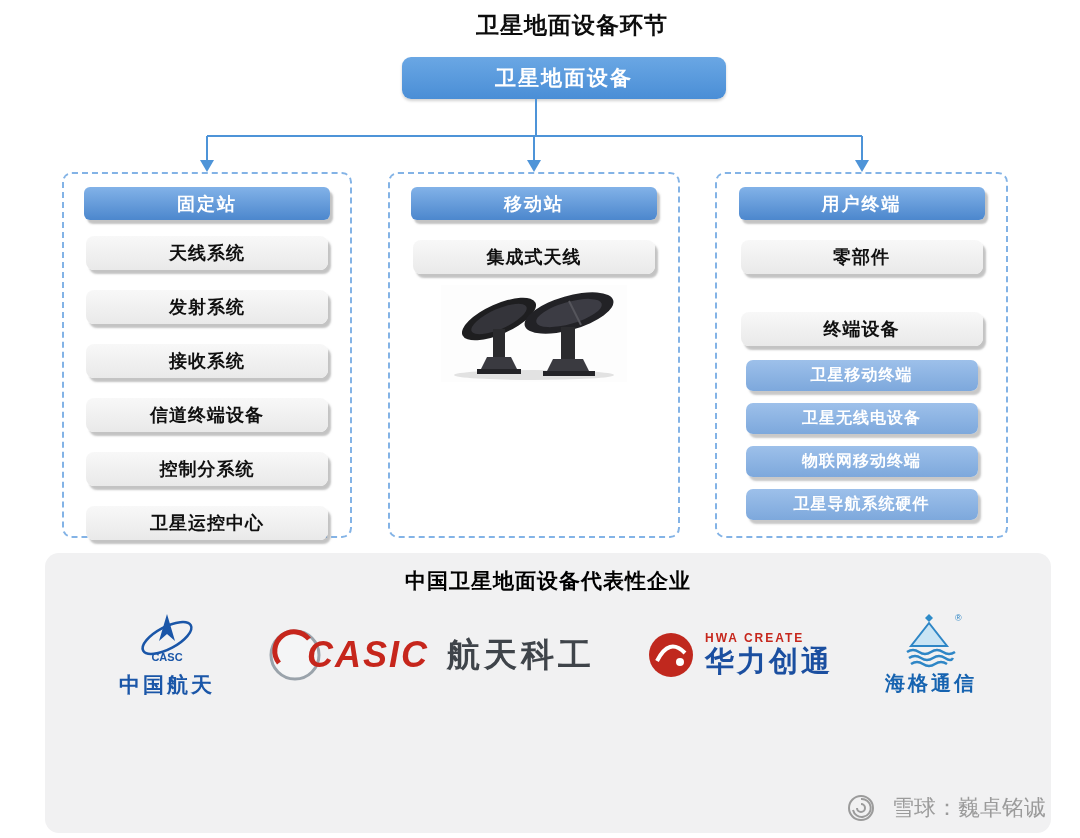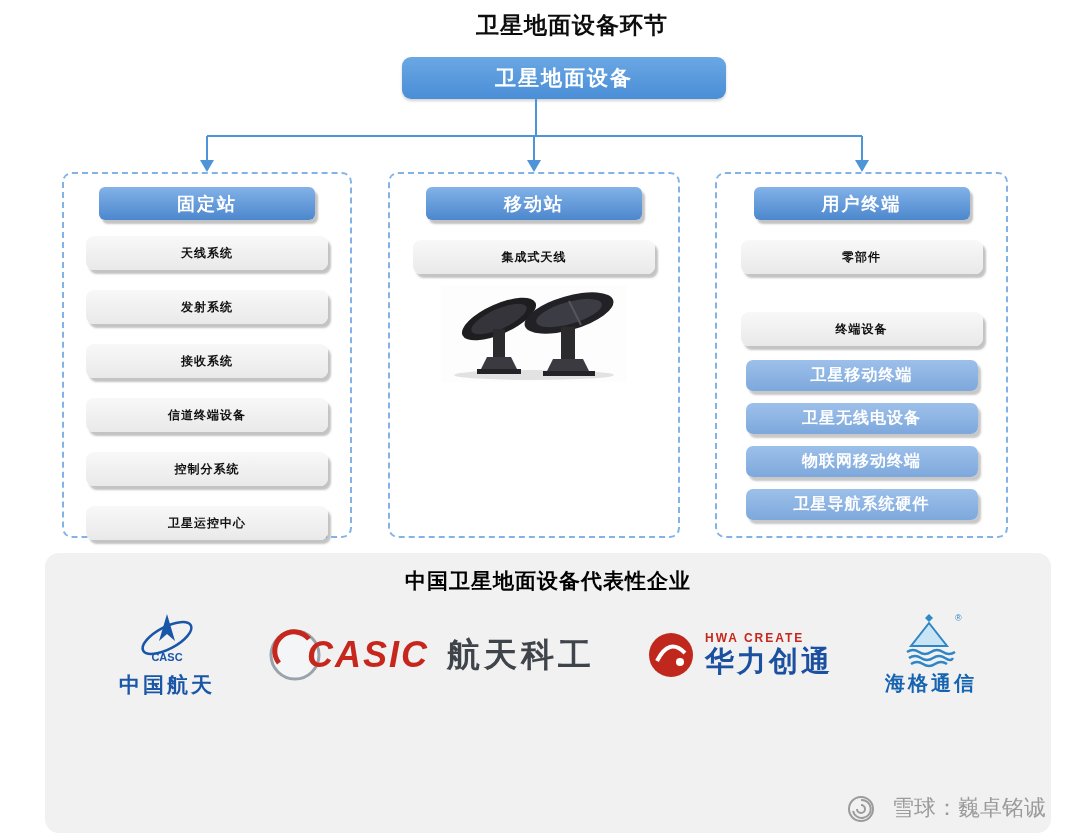--- a/index.html
+++ b/index.html
@@ -16,29 +16,29 @@
     box-shadow: 0 2px 3px rgba(0,0,0,0.18); }
 
   .connectors { position: absolute; left: 0; top: 0; width: 1080px; height: 180px; }
 
   .col { position: absolute; top: 172px; height: 366px; border: 2px dashed #83b3e6;
     border-radius: 10px; display: flex; flex-direction: column; align-items: center; }
   .col1 { left: 62px;  width: 290px; }
   .col2 { left: 388px; width: 292px; }
   .col3 { left: 715px; width: 293px; }
 
-  .col-header { margin-top: 13px; width: 216px; height: 33px; flex: none;
+  .col-header { margin-top: 13px; width: 246px; height: 33px; flex: none;
     border-radius: 6px; background: linear-gradient(180deg, #82b2e8 0%, #4c87cd 100%);
     color: #fff; font-size: 18px; font-weight: 700; letter-spacing: 2px;
     display: flex; align-items: center; justify-content: center;
     box-shadow: 3px 4px 2px rgba(145,145,145,0.55); }
 
   .item { width: 242px; height: 34px; flex: none; border-radius: 8px;
     background: linear-gradient(180deg, #f8f8f8 0%, #e9e9e9 100%);
-    color: #101010; font-size: 12px; font-weight: 700; letter-spacing: 1px;
+    color: #101010; font-size: 18px; font-weight: 700; letter-spacing: 1px;
     display: flex; align-items: center; justify-content: center;
     box-shadow: 3px 4px 2px rgba(145,145,145,0.55); }
 
   .item-blue { width: 232px; height: 31px; flex: none; border-radius: 7px;
     background: linear-gradient(180deg, #9dc0ea 0%, #7da8dc 100%);
     color: #fff; font-size: 16px; font-weight: 700; letter-spacing: 1px;
     display: flex; align-items: center; justify-content: center;
     box-shadow: 3px 4px 2px rgba(145,145,145,0.5); }
 
   .mt-first { margin-top: 16px; }
@@ -66,21 +66,21 @@
   .casic-name { margin-left: 18px; color: #3f444a; font-size: 33px; font-weight: 700;
     letter-spacing: 4px; }
   .logo-hwa { gap: 10px; }
   .hwa-text { display: flex; flex-direction: column; line-height: 1.1; }
   .hwa-abbr { color: #c6261c; font-size: 12px; font-weight: 700; letter-spacing: 2px; }
   .hwa-name { color: #1b4fa0; font-size: 29px; font-weight: 700; letter-spacing: 3px; }
   .logo-haige { flex-direction: column; gap: 1px; }
   .haige-name { color: #1663b0; font-size: 20px; font-weight: 700; letter-spacing: 3px; }
 
   .watermark { position: absolute; right: 34px; top: 793px; display: flex;
-    align-items: flex-end; gap: 17px; color: #9b9b9b; font-size: 22px; font-weight: 400; }
+    align-items: center; gap: 17px; color: #9b9b9b; font-size: 22px; font-weight: 400; }
 </style>
 </head>
 <body>
 
 <div class="page">
 
   <div class="page-title">卫星地面设备环节</div>
 
   <div class="root-node">卫星地面设备</div>
 

